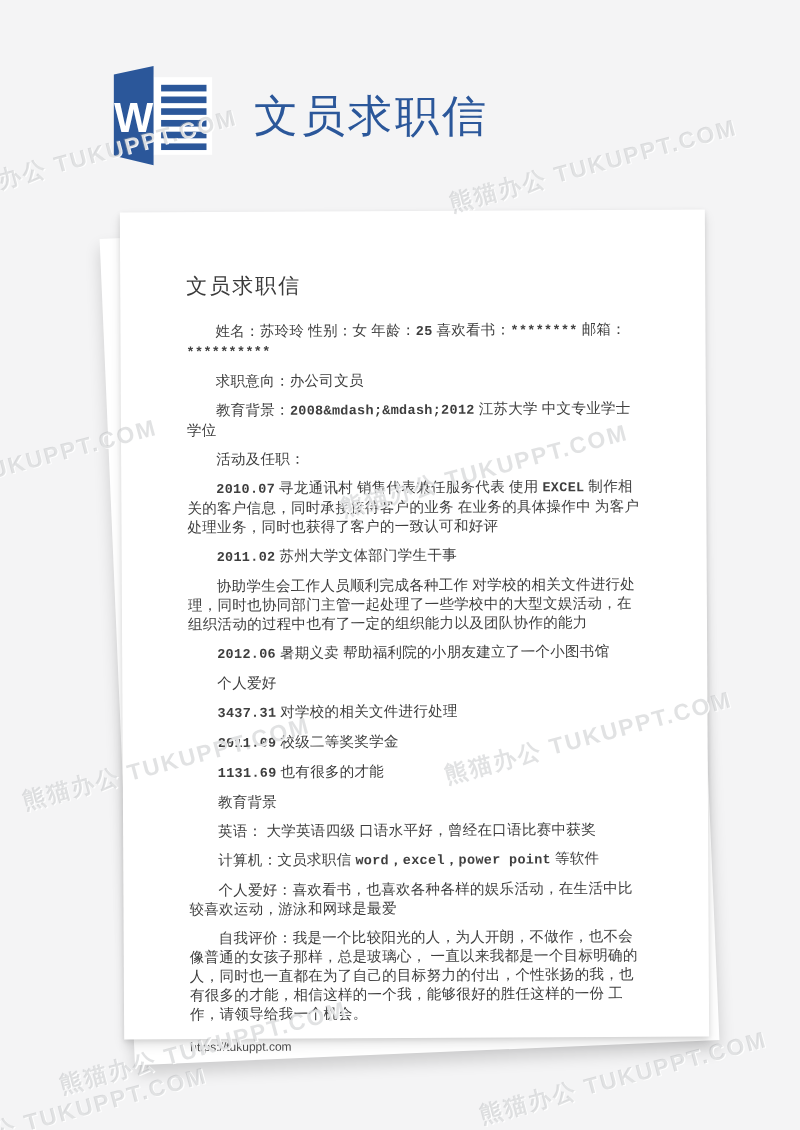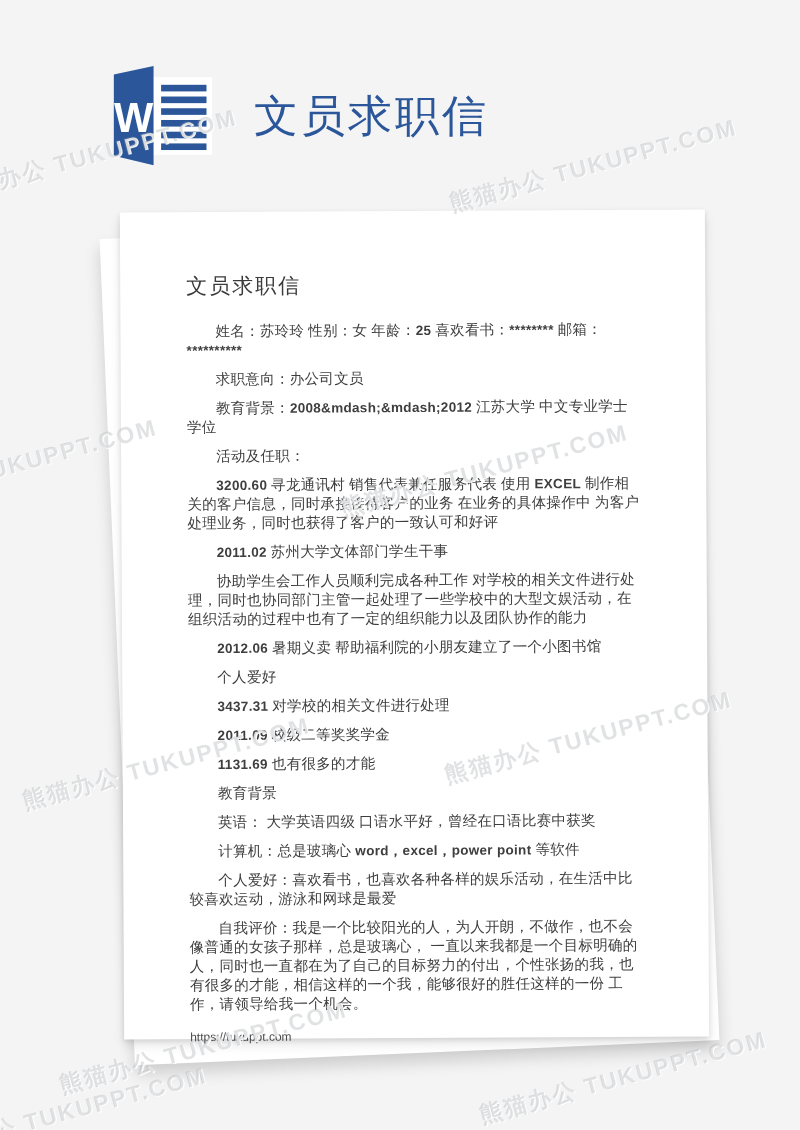--- a/index.html
+++ b/index.html
@@ -35,21 +35,21 @@
   }
   .doc-heading {
     margin:0 0 22px 0; font-size:21px; font-weight:400;
     letter-spacing:2px; color:#3b3b3b;
   }
   .para {
     margin:0 0 10px 0; font-size:14.5px; line-height:19px;
     color:#3e3e3e; text-indent:2em; letter-spacing:0.3px;
   }
   .bold-run {
-    font-family:Liberation Sans, sans-serif;
+    font-family:Liberation Mono, monospace;
     font-weight:700; font-size:13.5px;
   }
   .footer-link {
     margin-top:16px; font-family:"Liberation Sans", sans-serif;
     font-size:12px; color:#4a4a4a; text-indent:0;
   }
 
   
   .watermark-layer {
     position:absolute; inset:0; z-index:40; pointer-events:none;
@@ -91,31 +91,31 @@
 
   <div class="back-page"></div>
 
   <div class="doc-page">
     <h2 class="doc-heading">文员求职信</h2>
     <div>
         <p class="para"><span>姓名：苏玲玲 性别：女 年龄：</span><span class="bold-run">25</span><span> 喜欢看书：</span><span class="bold-run">********</span><span> 邮箱：</span><span class="bold-run">**********</span></p>
         <p class="para"><span>求职意向：办公司文员</span></p>
         <p class="para"><span>教育背景：</span><span class="bold-run">2008&amp;mdash;&amp;mdash;2012</span><span> 江苏大学 中文专业学士学位</span></p>
         <p class="para"><span>活动及任职：</span></p>
-        <p class="para"><span class="bold-run">3200.60</span><span> 寻龙通讯村 销售代表兼任服务代表 使用 </span><span class="bold-run">EXCEL</span><span> 制作相关的客户信息，同时承接接待客户的业务 在业务的具体操作中 为客户处理业务，同时也获得了客户的一致认可和好评</span></p>
+        <p class="para"><span class="bold-run">2010.07</span><span> 寻龙通讯村 销售代表兼任服务代表 使用 </span><span class="bold-run">EXCEL</span><span> 制作相关的客户信息，同时承接接待客户的业务 在业务的具体操作中 为客户处理业务，同时也获得了客户的一致认可和好评</span></p>
         <p class="para"><span class="bold-run">2011.02</span><span> 苏州大学文体部门学生干事</span></p>
         <p class="para"><span>协助学生会工作人员顺利完成各种工作 对学校的相关文件进行处理，同时也协同部门主管一起处理了一些学校中的大型文娱活动，在组织活动的过程中也有了一定的组织能力以及团队协作的能力</span></p>
         <p class="para"><span class="bold-run">2012.06</span><span> 暑期义卖 帮助福利院的小朋友建立了一个小图书馆</span></p>
         <p class="para"><span>个人爱好</span></p>
         <p class="para"><span class="bold-run">3437.31</span><span> 对学校的相关文件进行处理</span></p>
         <p class="para"><span class="bold-run">2011.09</span><span> 校级二等奖奖学金</span></p>
         <p class="para"><span class="bold-run">1131.69</span><span> 也有很多的才能</span></p>
         <p class="para"><span>教育背景</span></p>
         <p class="para"><span>英语： 大学英语四级 口语水平好，曾经在口语比赛中获奖</span></p>
-        <p class="para"><span>计算机：总是玻璃心 </span><span class="bold-run">word，excel，power point</span><span> 等软件</span></p>
+        <p class="para"><span>计算机：文员求职信 </span><span class="bold-run">word，excel，power point</span><span> 等软件</span></p>
         <p class="para"><span>个人爱好：喜欢看书，也喜欢各种各样的娱乐活动，在生活中比较喜欢运动，游泳和网球是最爱</span></p>
         <p class="para"><span>自我评价：我是一个比较阳光的人，为人开朗，不做作，也不会像普通的女孩子那样，总是玻璃心， 一直以来我都是一个目标明确的人，同时也一直都在为了自己的目标努力的付出，个性张扬的我，也有很多的才能，相信这样的一个我，能够很好的胜任这样的一份 工作，请领导给我一个机会。</span></p>
       </div>
     <div class="footer-link">https://tukuppt.com</div>
   </div>
 
   <div class="watermark-layer">
       <div class="wm" style="left: -55px; top: 140px;">熊猫办公 TUKUPPT.COM</div>
       <div class="wm" style="left: 445px; top: 150px;">熊猫办公 TUKUPPT.COM</div>
       <div class="wm" style="left: -135px; top: 450px;">熊猫办公 TUKUPPT.COM</div>

